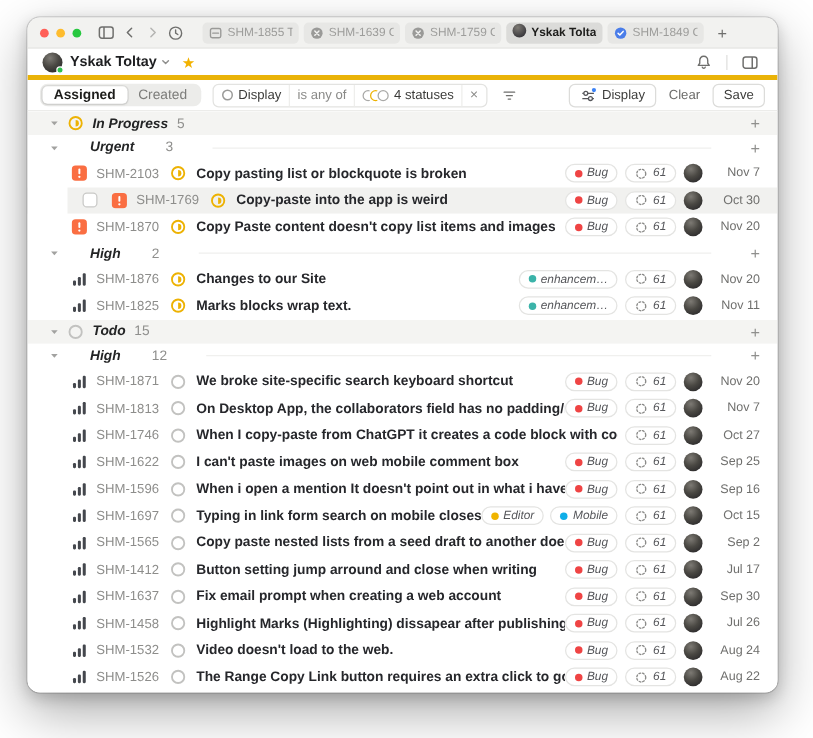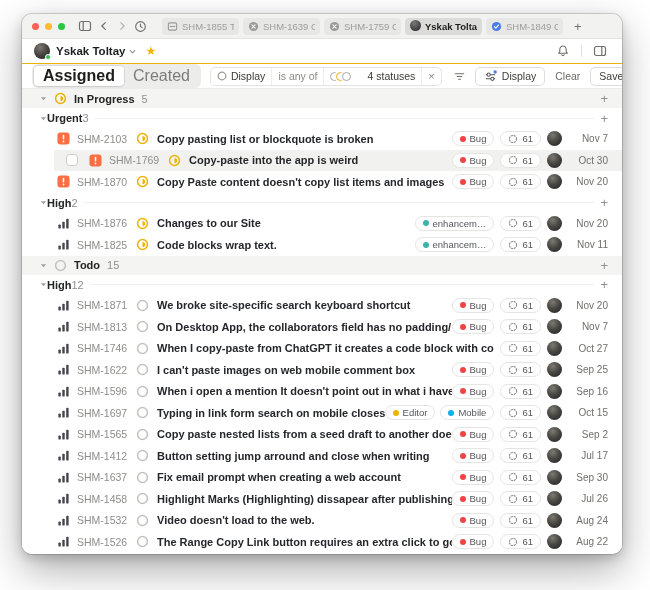--- a/index.html
+++ b/index.html
@@ -18,72 +18,72 @@
   .tb-icon{color:#6f6f6d;display:flex;align-items:center;justify-content:center;margin:0 3px;flex:0 0 auto;}
   .tb-icon.dim{color:#b4b4b2;}
   .tabs{display:flex;gap:4px;margin-left:12px;min-width:0;}
   .tab{flex:0 0 77px;height:17px;border-radius:4px;background:#e7e7e5;color:#9d9d9b;font-size:9.5px;
     display:flex;align-items:center;gap:4px;padding:0 5px;overflow:hidden;white-space:nowrap;}
   .tab .tab-label{overflow:hidden;white-space:nowrap;}
   .tab.active{background:#dbdbd9;color:#1d1d1b;font-weight:700;}
   .newtab{color:#6f6f6d;font-size:13px;line-height:1;margin-left:8px;background:none;border:0;padding:0 3px;}
 
   
-  .appheader{height:25px;flex:0 0 auto;border-bottom:1px solid #eab308;display:flex;align-items:center;padding:0 12px;background:#fff;}
+  .appheader{height:25px;flex:0 0 auto;border-bottom:4px solid #eab308;display:flex;align-items:center;padding:0 12px;background:#fff;}
   .avatar{width:16px;height:16px;border-radius:50%;flex:0 0 auto;position:relative;
     background:radial-gradient(circle at 38% 28%,#7d7a74 0%,#4a4843 45%,#1f1e22 100%);}
   .presence{position:absolute;right:-1px;bottom:-1px;width:6px;height:6px;border-radius:50%;background:#2fbf4f;border:1.5px solid #fff;}
   .username{font-size:11.5px;font-weight:700;color:#1d1e20;margin-left:6px;}
   .chev{color:#8f8f8d;margin-left:3px;display:flex;}
   .star{font-size:12px;margin-left:8px;line-height:1;}
   .hdr-right{margin-left:auto;display:flex;align-items:center;gap:8px;color:#4c4c4a;}
   .vdiv{width:1px;height:12px;background:#e0e0de;}
 
   
   .filterbar{height:25px;flex:0 0 auto;border-bottom:1px solid #ececea;display:flex;align-items:center;padding:0 10px;background:#fff;gap:9px;}
   .seg{background:#ececea;border-radius:6px;padding:2px;display:flex;flex:0 0 auto;}
-  .seg .segbtn{border:0;background:transparent;font-size:16px;color:#7c7c7a;padding:1px 9px;border-radius:4px;font-family:inherit;}
+  .seg .segbtn{border:0;background:transparent;font-size:11px;color:#7c7c7a;padding:1px 9px;border-radius:4px;font-family:inherit;}
   .seg .segbtn.on{background:#fff;color:#1d1d1b;font-weight:600;box-shadow:0 0 0 1px rgba(0,0,0,.07),0 1px 2px rgba(0,0,0,.08);}
   .chip{display:flex;align-items:center;height:19px;border:1px solid #e3e3e1;border-radius:5px;font-size:10.5px;background:#fff;flex:0 0 auto;}
   .chip>span{display:flex;align-items:center;padding:0 6px;gap:4px;height:100%;}
   .chip>span + span{border-left:1px solid #eeeeec;}
   .chip .fld{color:#3a3a38;}
   .chip .op{color:#8a8a88;}
-  .chip .val{color:#3a3a38;margin-left:12px;}
+  .chip .val{color:#3a3a38;}
   .chip .x{color:#8a8a88;background:none;border:0;font-size:11px;padding:0 6px;height:100%;border-left:1px solid #eeeeec;display:flex;align-items:center;font-family:inherit;}
   .mini-stack{display:flex;align-items:center;}
   .mini{width:9px;height:9px;border-radius:50%;background:#fff;box-shadow:0 0 0 1.5px #fff;}
   .mini + .mini{margin-left:-3px;}
   .mini.ring{border:1.5px solid #a9a9a7;}
   .funnel{color:#6f6f6d;display:flex;margin-left:2px;}
   .fb-right{margin-left:auto;display:flex;align-items:center;gap:8px;}
   .btn{display:flex;align-items:center;gap:5px;height:19px;border:1px solid #dcdcda;border-radius:5px;background:#fff;
     font-size:10.5px;color:#3c3c3a;padding:0 8px;font-family:inherit;}
   .btn-plain{border:0;background:none;font-size:10.5px;color:#6b6b69;padding:0 2px;font-family:inherit;text-align:center;}
 
   
   .list{flex:1;overflow:hidden;background:#fff;}
   .band{height:19px;background:#f4f4f2;display:flex;align-items:center;padding:0 14px 0 18px;gap:7px;}
-  .glabel{font-size:11px;font-weight:700;color:#232425;}
+  .glabel{font-size:11px;font-weight:700;color:#232425;font-style:italic;}
   .gcount{font-size:11px;color:#8f8f8d;}
-  .subhdr{height:20px;display:flex;align-items:center;padding:0 14px 0 18px;gap:0;background:#fff;}
+  .subhdr{height:20px;display:flex;align-items:center;padding:0 14px 0 18px;gap:25px;background:#fff;}
   .subhdr .hline{flex:1;height:1px;background:#f0f0ee;margin:0 6px;}
   .plus{margin-left:auto;color:#8f8f8d;font-size:13px;line-height:1;background:none;border:0;padding:0;font-family:inherit;}
   .plus.inline{margin-left:0;}
   .tri{display:flex;color:#a2a2a0;flex:0 0 auto;}
 
   .row{height:21.5px;display:flex;align-items:center;padding:0 14px 0 34px;position:relative;background:#fff;}
   .row.selected{background:#f1f1ef;margin-left:32px;}
   .checkbox{position:absolute;left:12px;top:4.5px;width:12px;height:12px;border:1px solid #c9c9c7;border-radius:3.5px;background:#fff;}
   .pri{display:flex;flex:0 0 auto;width:14px;justify-content:center;}
   .rid{width:55px;font-size:10.5px;color:#8d8d8b;margin:0 4px 0 7px;flex:0 0 auto;}
   .stat{display:flex;flex:0 0 auto;}
   .rtitle{font-size:11px;font-weight:600;color:#26272b;margin-left:8px;white-space:nowrap;overflow:hidden;}
   .rmeta{margin-left:auto;display:flex;align-items:center;gap:6px;flex:0 0 auto;}
-  .pill{display:flex;align-items:center;gap:4px;border:1px solid #e4e4e2;border-radius:9px;height:15px;padding:0 7px;font-size:9.5px;color:#55565a;background:#fff;}
+  .pill{display:flex;align-items:center;gap:4px;border:1px solid #e4e4e2;border-radius:9px;height:15px;padding:0 7px;font-size:9.5px;color:#55565a;background:#fff;font-style:italic;}
   .dot{width:6px;height:6px;border-radius:50%;flex:0 0 auto;}
   .cyc{color:#8a8a88;display:flex;}
   .ravatar{width:15px;height:15px;border-radius:50%;flex:0 0 auto;
     background:radial-gradient(circle at 38% 28%,#7d7a74 0%,#4a4843 45%,#1f1e22 100%);}
   .rdate{width:40px;text-align:right;font-size:10px;color:#6f6f6d;}
   svg{display:block;}
 </style>
 </head>
 <body>
 
@@ -424,21 +424,21 @@
             <rect x="9.9" y="1.8" width="2.6" height="10.7" rx="1" fill="#44474d"></rect>
           </svg>
         </span>
     <span class="rid">SHM-1825</span>
     <span class="stat">
           <svg width="13" height="13" viewBox="0 0 14 14">
             <circle cx="7" cy="7" r="5.3" fill="none" stroke="#edb203" stroke-width="1.6"></circle>
             <path d="M7 7V4.2a2.8 2.8 0 1 1 0 5.6z" fill="#edb203"></path>
           </svg>
         </span>
-    <span class="rtitle">Code blocks wrap text.</span>
+    <span class="rtitle">Marks blocks wrap text.</span>
     <span class="rmeta">
       <span class="labels" style="display:flex;gap:5px">
             <span class="pill">
               <span class="dot" style="background: rgb(59, 179, 169);"></span>
               <span>enhancem…</span>
             </span>
           </span>
       <span class="pill cycpill">
         <span class="cyc">
               <svg width="10" height="10" viewBox="0 0 12 12">

